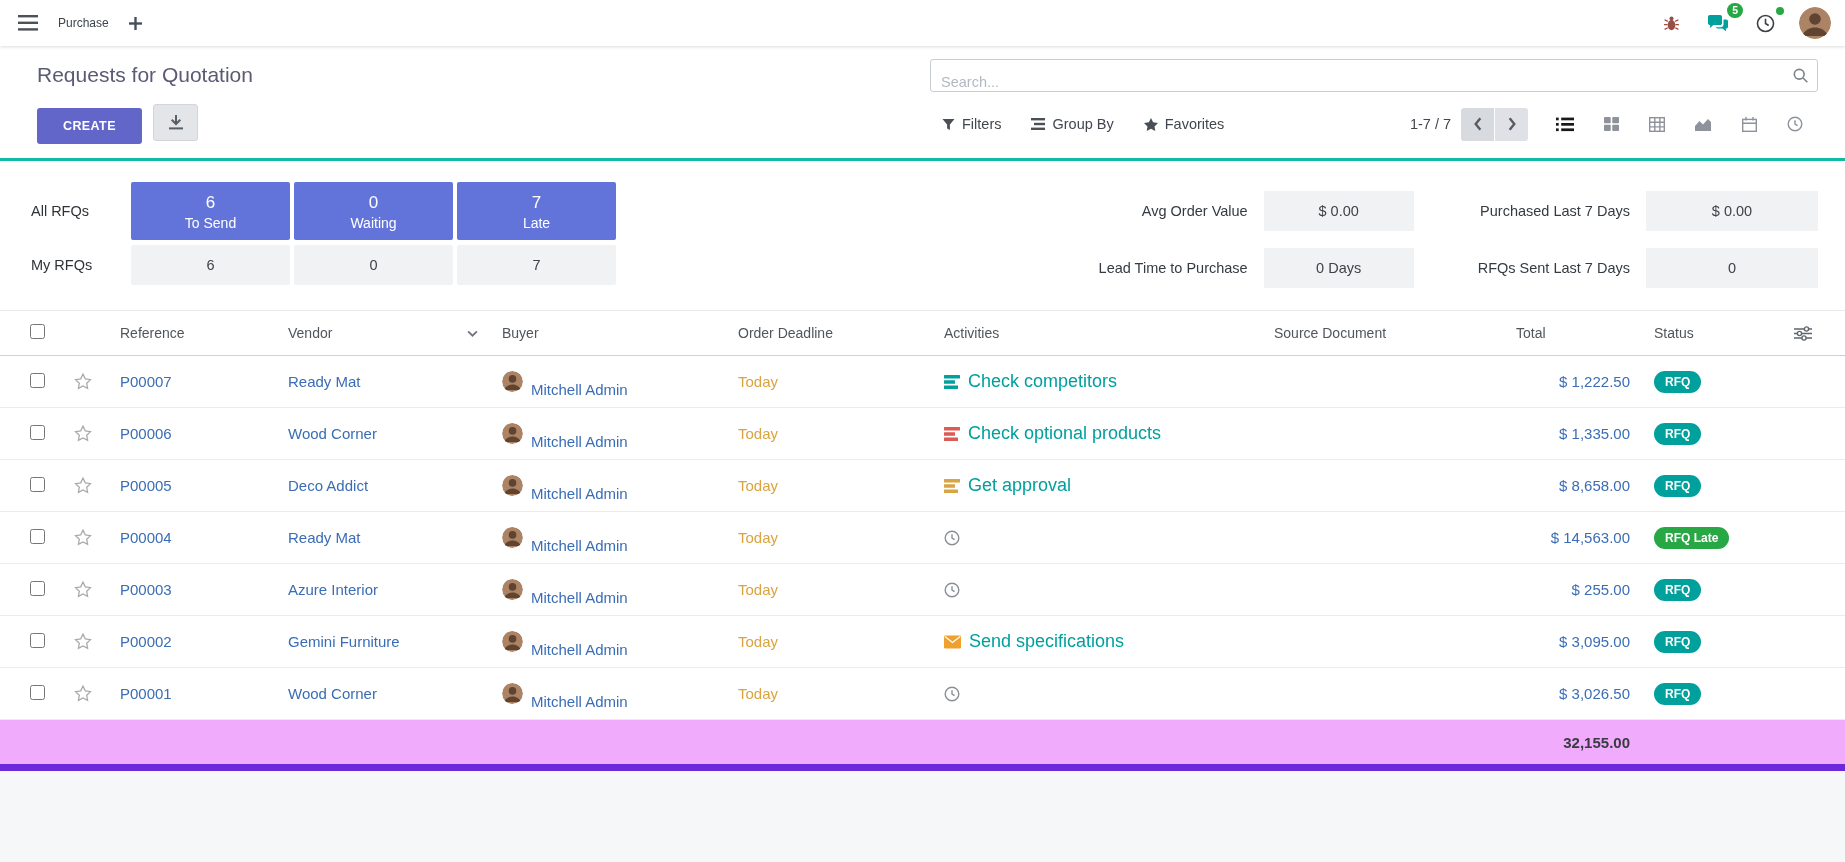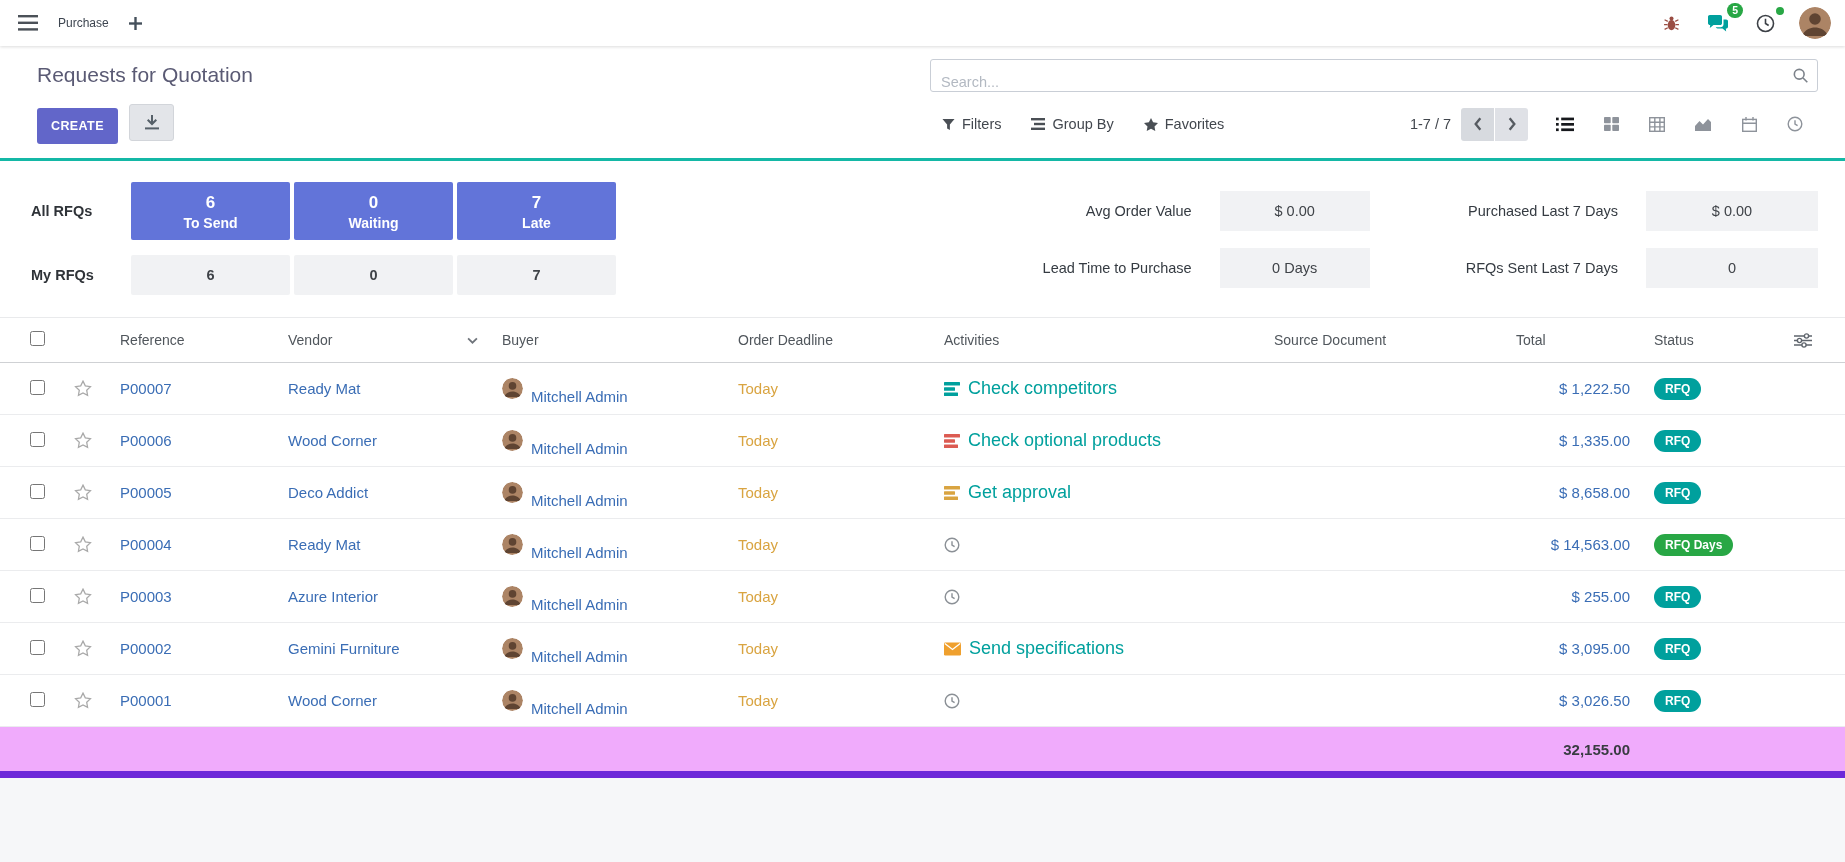--- a/index.html
+++ b/index.html
@@ -48,21 +48,21 @@
   .search-input {
     width: 100%; height: 33px; border: 1px solid #c9ced6; border-radius: 3px;
     padding: 12px 34px 0 10px; font-size: 14.5px; font-family: inherit; color: #333; outline: none; background: #fff;
   }
   .search-input::placeholder { color: #b3b9c2; }
   .search-icon { position: absolute; right: 9px; top: 8px; cursor: pointer; }
   .cp-bottom { display: flex; align-items: center; margin-top: 12px; }
   .btn-create {
     background: var(--create_button, #6266c9); color: #fff; border: none; border-radius: 3px;
     font-size: 12.5px; font-weight: 700; letter-spacing: .4px;
-    padding: 11px 14px; cursor: pointer; font-family: inherit; text-align: center;
+    padding: 11px 26px; cursor: pointer; font-family: inherit; text-align: center;
   }
   .btn-download {
     background: #e3e5e9; border: 1px solid #d2d5da; border-radius: 3px;
     width: 45px; height: 37px; margin-left: 7px;
     display: inline-flex; align-items: center; justify-content: center; cursor: pointer;
   }
   .cp-right { display: flex; align-items: center; margin-left: auto; width: 888px; }
   .search-opts { display: flex; align-items: center; gap: 30px; margin-left: 12px; }
   .opt-btn {
     display: inline-flex; align-items: center; gap: 7px;
@@ -81,38 +81,38 @@
   .view-switcher { display: flex; align-items: center; margin-left: 14px; }
   .vs-btn {
     width: 46px; height: 34px; background: none; border: none;
     display: inline-flex; align-items: center; justify-content: center;
     color: #8e939b; cursor: pointer;
   }
   .vs-btn.active { color: #17191d; }
 
   
   .dashboard { background: #fff; padding: 21px 27px 22px 31px; display: flex; align-items: flex-start; }
-  .dash-grid { display: grid; grid-template-columns: 96px 159px 159px 159px; gap: 15px 4px; align-items: center; font-weight: bold; }
+  .dash-grid { display: grid; grid-template-columns: 96px 159px 159px 159px; gap: 5px 4px; align-items: center; }
   .dash-label { font-size: 14.5px; color: #2f3338; padding-right: 10px; cursor: pointer; }
   .tile {
     background: var(--tile_blue, #6274d9); color: #fff; border-radius: 2px; height: 58px;
     display: flex; flex-direction: column; align-items: center; justify-content: center; cursor: pointer;
   }
   .tile-value { font-size: 17px; line-height: 23px; }
   .tile-label { font-size: 14px; line-height: 18px; }
   .mytile {
     background: #f1f2f4; color: #3f4348; height: 40px; border-radius: 2px;
     display: flex; align-items: center; justify-content: center; font-size: 14.5px; cursor: pointer;
   }
   .dash-stats {
     margin-left: auto; display: grid; grid-template-columns: auto 150px auto 172px;
-    gap: 17px 12px; align-items: center; padding-top: 9px;
+    gap: 17px 0; align-items: center; padding-top: 9px;
   }
   .stat-label { font-size: 14.5px; color: #353b42; text-align: right; padding-right: 16px; }
-  .stat-label.pad2 { padding-left: 84px; }
+  .stat-label.pad2 { padding-left: 64px; }
   .stat-value {
     background: #f1f2f4; height: 40px; display: flex; align-items: center; justify-content: center;
     font-size: 14.5px; color: #3f4348;
   }
 
   
   .rfq-table { width: 1845px; border-collapse: collapse; background: #fff; table-layout: fixed; }
   .rfq-table th {
     font-size: 14px; font-weight: 400; color: #50565c; text-align: left;
     padding: 0 12px; height: 45px;
@@ -598,21 +598,21 @@
                 <circle cx="8" cy="8" r="6.8"></circle>
                 <path d="M8 4.2V8l2.6 1.6"></path>
               </svg>
         </span>
 
         <a class="act-text"></a>
       </span>
     </td>
     <td><span></span></td>
     <td class="c-total"><span>$ 14,563.00</span></td>
-    <td><span class="badge" style="background-color: rgb(40, 167, 69);">RFQ Days</span></td>
+    <td><span class="badge" style="background-color: rgb(40, 167, 69);">RFQ Late</span></td>
     <td></td>
   </tr>
 
   <tr>
     <td class="col-sel-pad">
       <input type="checkbox" style="">
     </td>
     <td>
       <button class="star-btn">
         <span>

